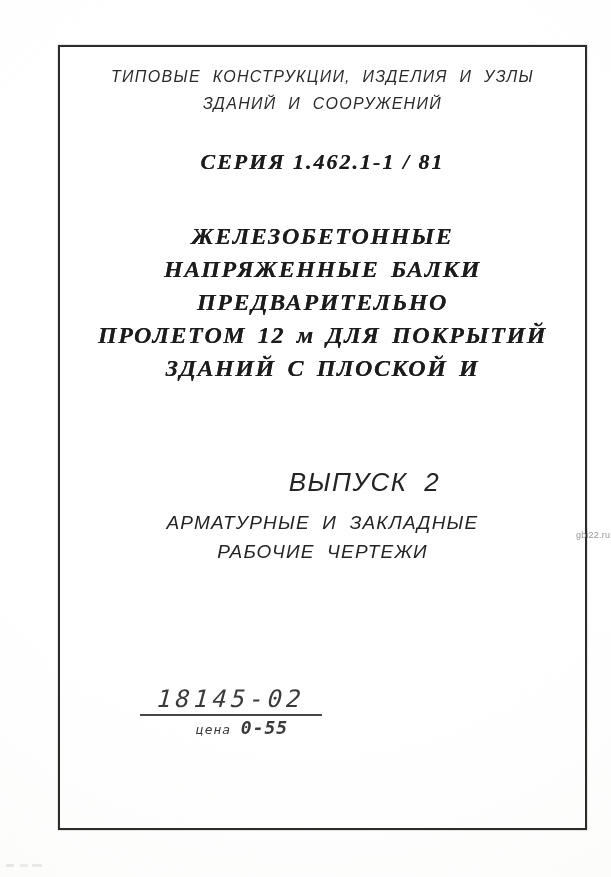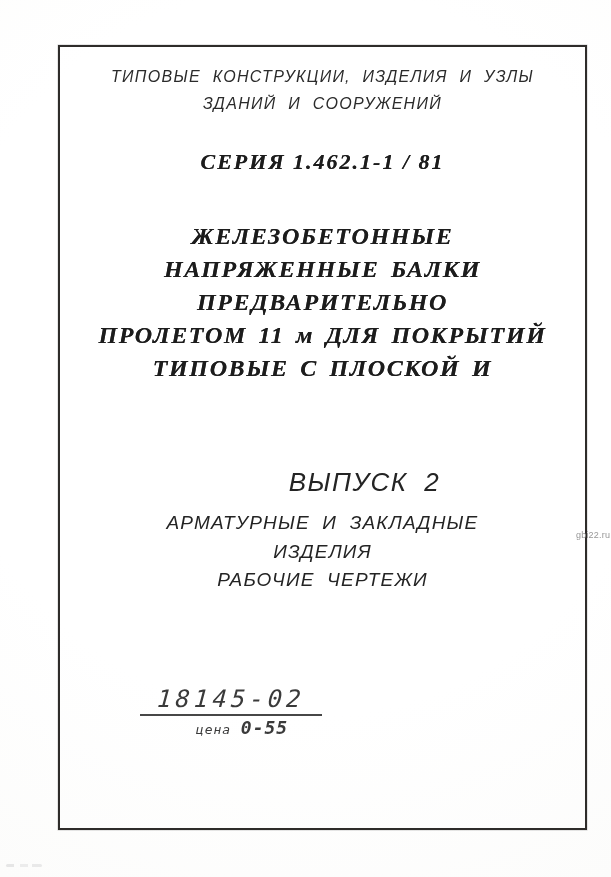--- a/index.html
+++ b/index.html
@@ -146,29 +146,28 @@
       <div>ТИПОВЫЕ КОНСТРУКЦИИ, ИЗДЕЛИЯ И УЗЛЫ</div>
       <div>ЗДАНИЙ И СООРУЖЕНИЙ</div>
     </div>
 
     <div class="block series-title">СЕРИЯ 1.462.1-1 / 81</div>
 
     <div class="block main-title">
       <div>ЖЕЛЕЗОБЕТОННЫЕ</div>
       <div>НАПРЯЖЕННЫЕ БАЛКИ</div>
       <div>ПРЕДВАРИТЕЛЬНО</div>
-      <div>ПРОЛЕТОМ 11 м ДЛЯ ПОКРЫТИЙ</div>
-      <div>ТИПОВЫЕ С ПЛОСКОЙ И</div>
+      <div>ПРОЛЕТОМ 12 м ДЛЯ ПОКРЫТИЙ</div>
+      <div>ЗДАНИЙ С ПЛОСКОЙ И</div>
     </div>
 
     <div class="block issue-title">ВЫПУСК 2</div>
 
     <div class="block subtitle-block">
       <div>АРМАТУРНЫЕ И ЗАКЛАДНЫЕ</div>
-      <div>ИЗДЕЛИЯ</div>
       <div>РАБОЧИЕ ЧЕРТЕЖИ</div>
     </div>
 
     <div class="stamp">
       <div class="stamp-code">18145-02</div>
       <div class="stamp-rule"></div>
       <div class="stamp-price">
         <span class="label">цена</span>
         <span class="value">0-55</span>
       </div>

